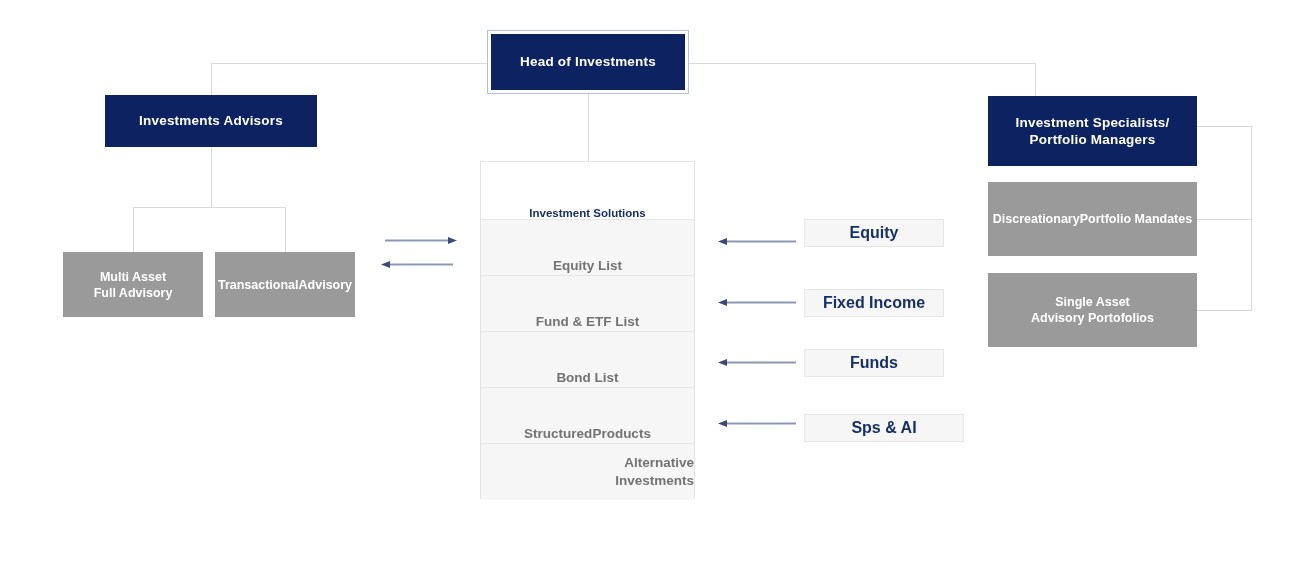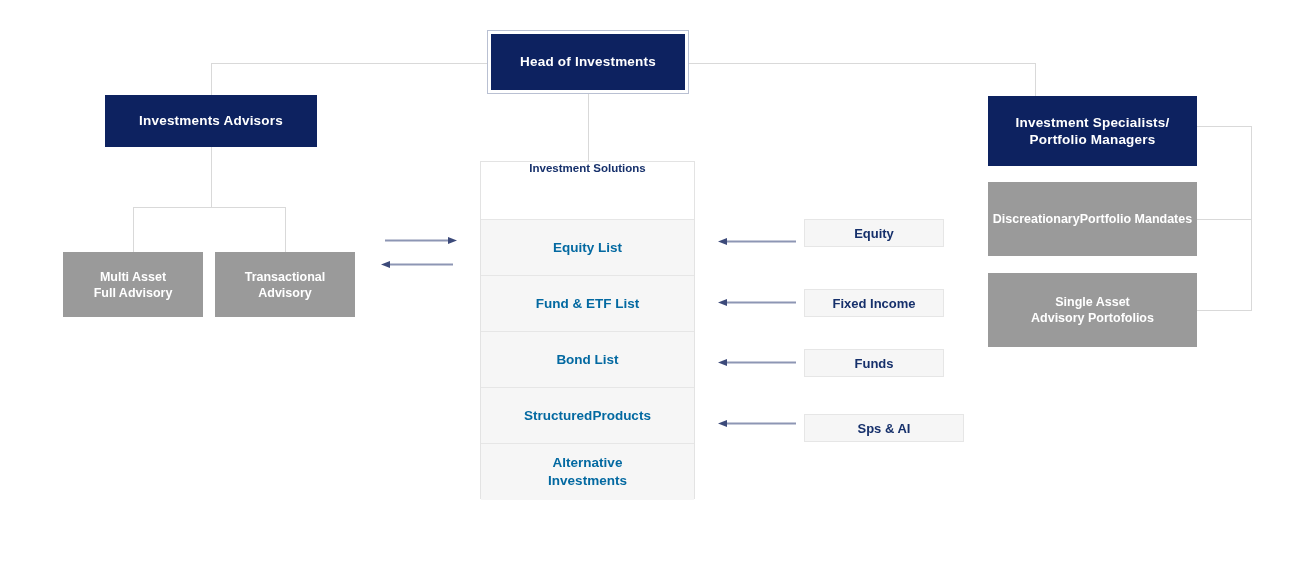--- a/index.html
+++ b/index.html
@@ -53,50 +53,50 @@
     background: #ffffff;
   }
   .sol-header {
     box-sizing: border-box;
     height: 58px;
     background: #ffffff;
     color: #16306b;
     font-weight: bold;
     font-size: 11.5px;
     display: flex;
-    align-items: flex-start;
+    align-items: flex-end;
     justify-content: center;
     border-bottom: 1px solid #e6e6e6;
   }
   .sol-item {
     box-sizing: border-box;
     height: 56px;
     background: #f6f6f6;
-    color: #0369a1;
+    color: #737373;
     font-weight: bold;
     font-size: 13.5px;
     display: flex;
-    align-items: center;
+    align-items: flex-end;
     justify-content: center;
     text-align: center;
     line-height: 1.3;
     border-bottom: 1px solid #e6e6e6;
   }
   .sol-item:last-child {
     border-bottom: none;
   }
   
   .pill {
     position: absolute;
     box-sizing: border-box;
     background: #f6f6f6;
     border: 1px solid #e6e6e6;
     color: #16306b;
     font-weight: bold;
-    font-size: 13px;
+    font-size: 16px;
     display: flex;
     align-items: center;
     justify-content: center;
   }
   
   .conn {
     position: absolute;
     background: #d9d9d9;
   }
   .conn.h { height: 1px; }
@@ -183,21 +183,21 @@
   <div class="node navy" style="left:988px; top:96px; width:209px; height:70px; flex-direction:column;">
     <span>Investment Specialists/</span>
     <span>Portfolio Managers</span>
   </div>
 
   <div class="node gray" style="left:63px; top:252px; width:140px; height:65px; flex-direction:column;">
     <span>Multi Asset</span>
     <span>Full Advisory</span>
   </div>
 
-  <div class="node gray" style="left:215px; top:252px; width:140px; height:65px; flex-direction:column;">
+  <div class="node gray" style="left:215px; top:252px; width:140px; height:65px; flex-direction:row;">
     <span>Transactional</span>
     <span>Advisory</span>
   </div>
 
   <div class="node gray" style="left:988px; top:182px; width:209px; height:74px; flex-direction:row;">
     <span>Discreationary</span>
     <span>Portfolio Mandates</span>
   </div>
 
   <div class="node gray" style="left:988px; top:273px; width:209px; height:74px; flex-direction:column;">

